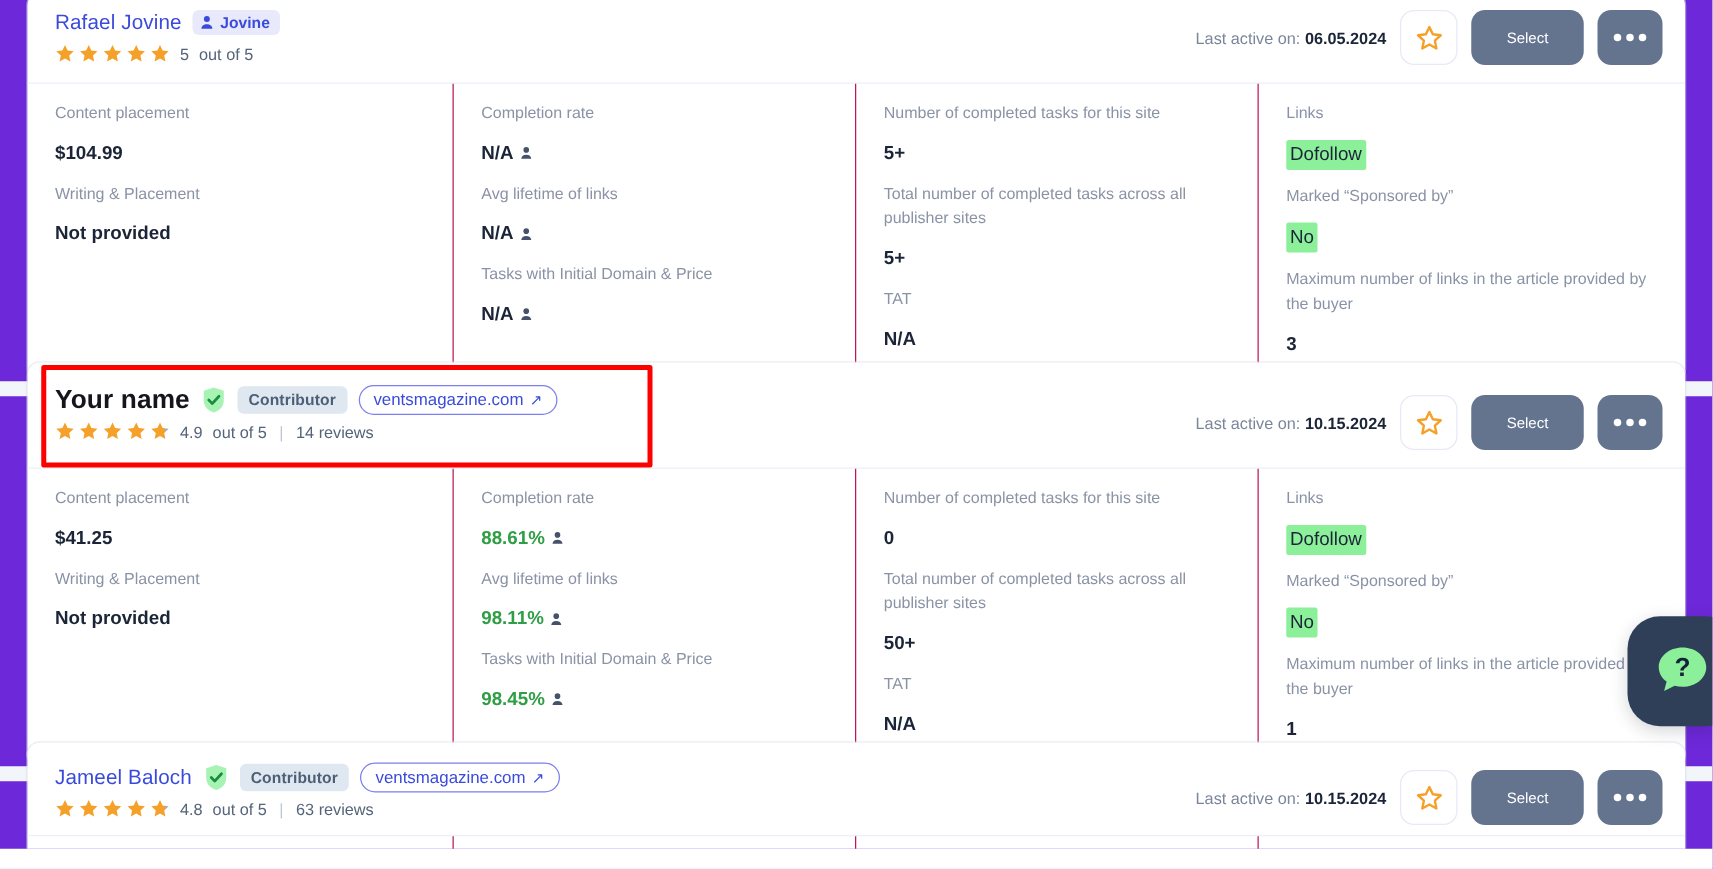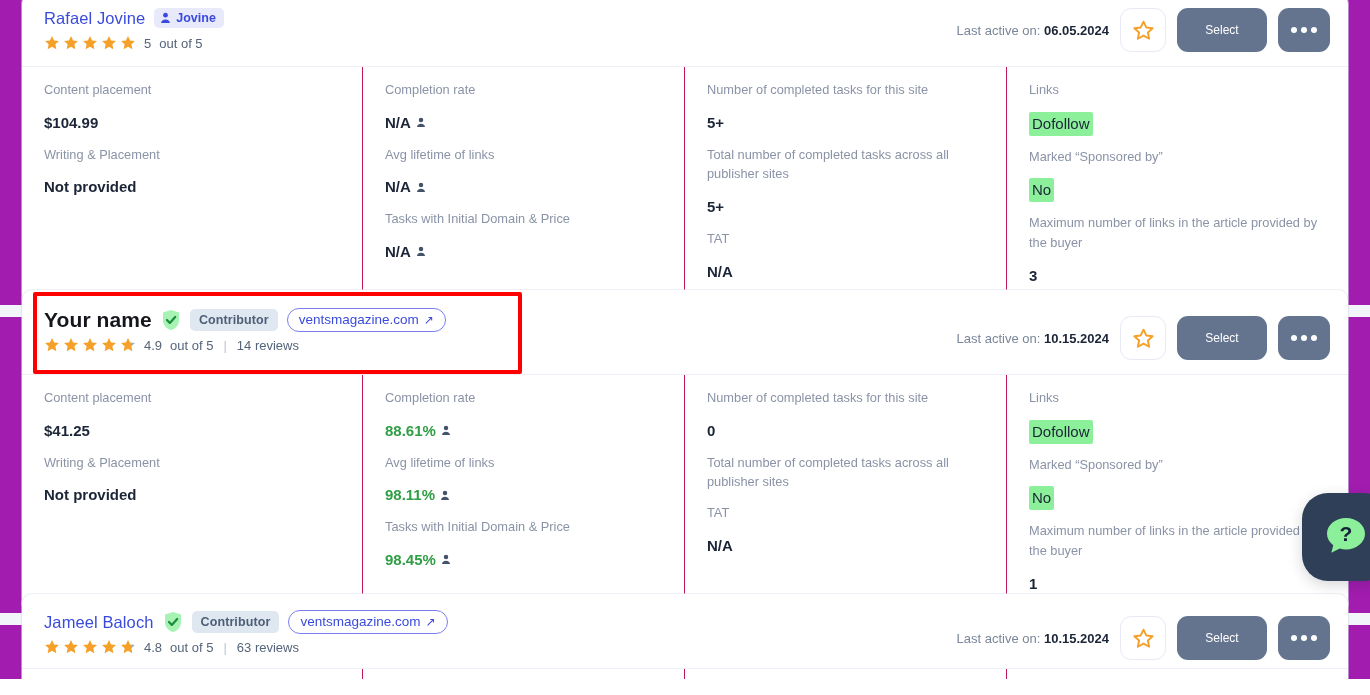--- a/index.html
+++ b/index.html
@@ -5,21 +5,21 @@
   * { box-sizing: border-box; margin: 0; padding: 0; }
   html, body {
     width: 1370px; height: 695px;
     background: #ffffff;
     font-family: "Liberation Sans", sans-serif;
     overflow: hidden;
   }
   .page {
     position: relative;
     width: 1370px; height: 679px;
-    background: #a21caf;
+    background: #6d28d9;
     overflow: hidden;
   }
 
   
   .card {
     position: absolute;
     left: 22px;
     width: 1326px;
     background: #ffffff;
     border-radius: 10px;
@@ -451,20 +451,21 @@
           </div>
         </div>
       </div>
       <div class="dcol">
         <div class="dfield">
           <div class="dlabel">Number of completed tasks for this site</div>
           <div class="dvalue">0</div>
         </div>
         <div class="dfield">
           <div class="dlabel">Total number of completed tasks across all publisher sites</div>
+          <div class="dvalue">50+</div>
         </div>
         <div class="dfield">
           <div class="dlabel">TAT</div>
           <div class="dvalue">N/A</div>
         </div>
       </div>
       <div class="dcol">
         <div class="dfield">
           <div class="dlabel">Links</div>
           <div class="dvalue plain">

